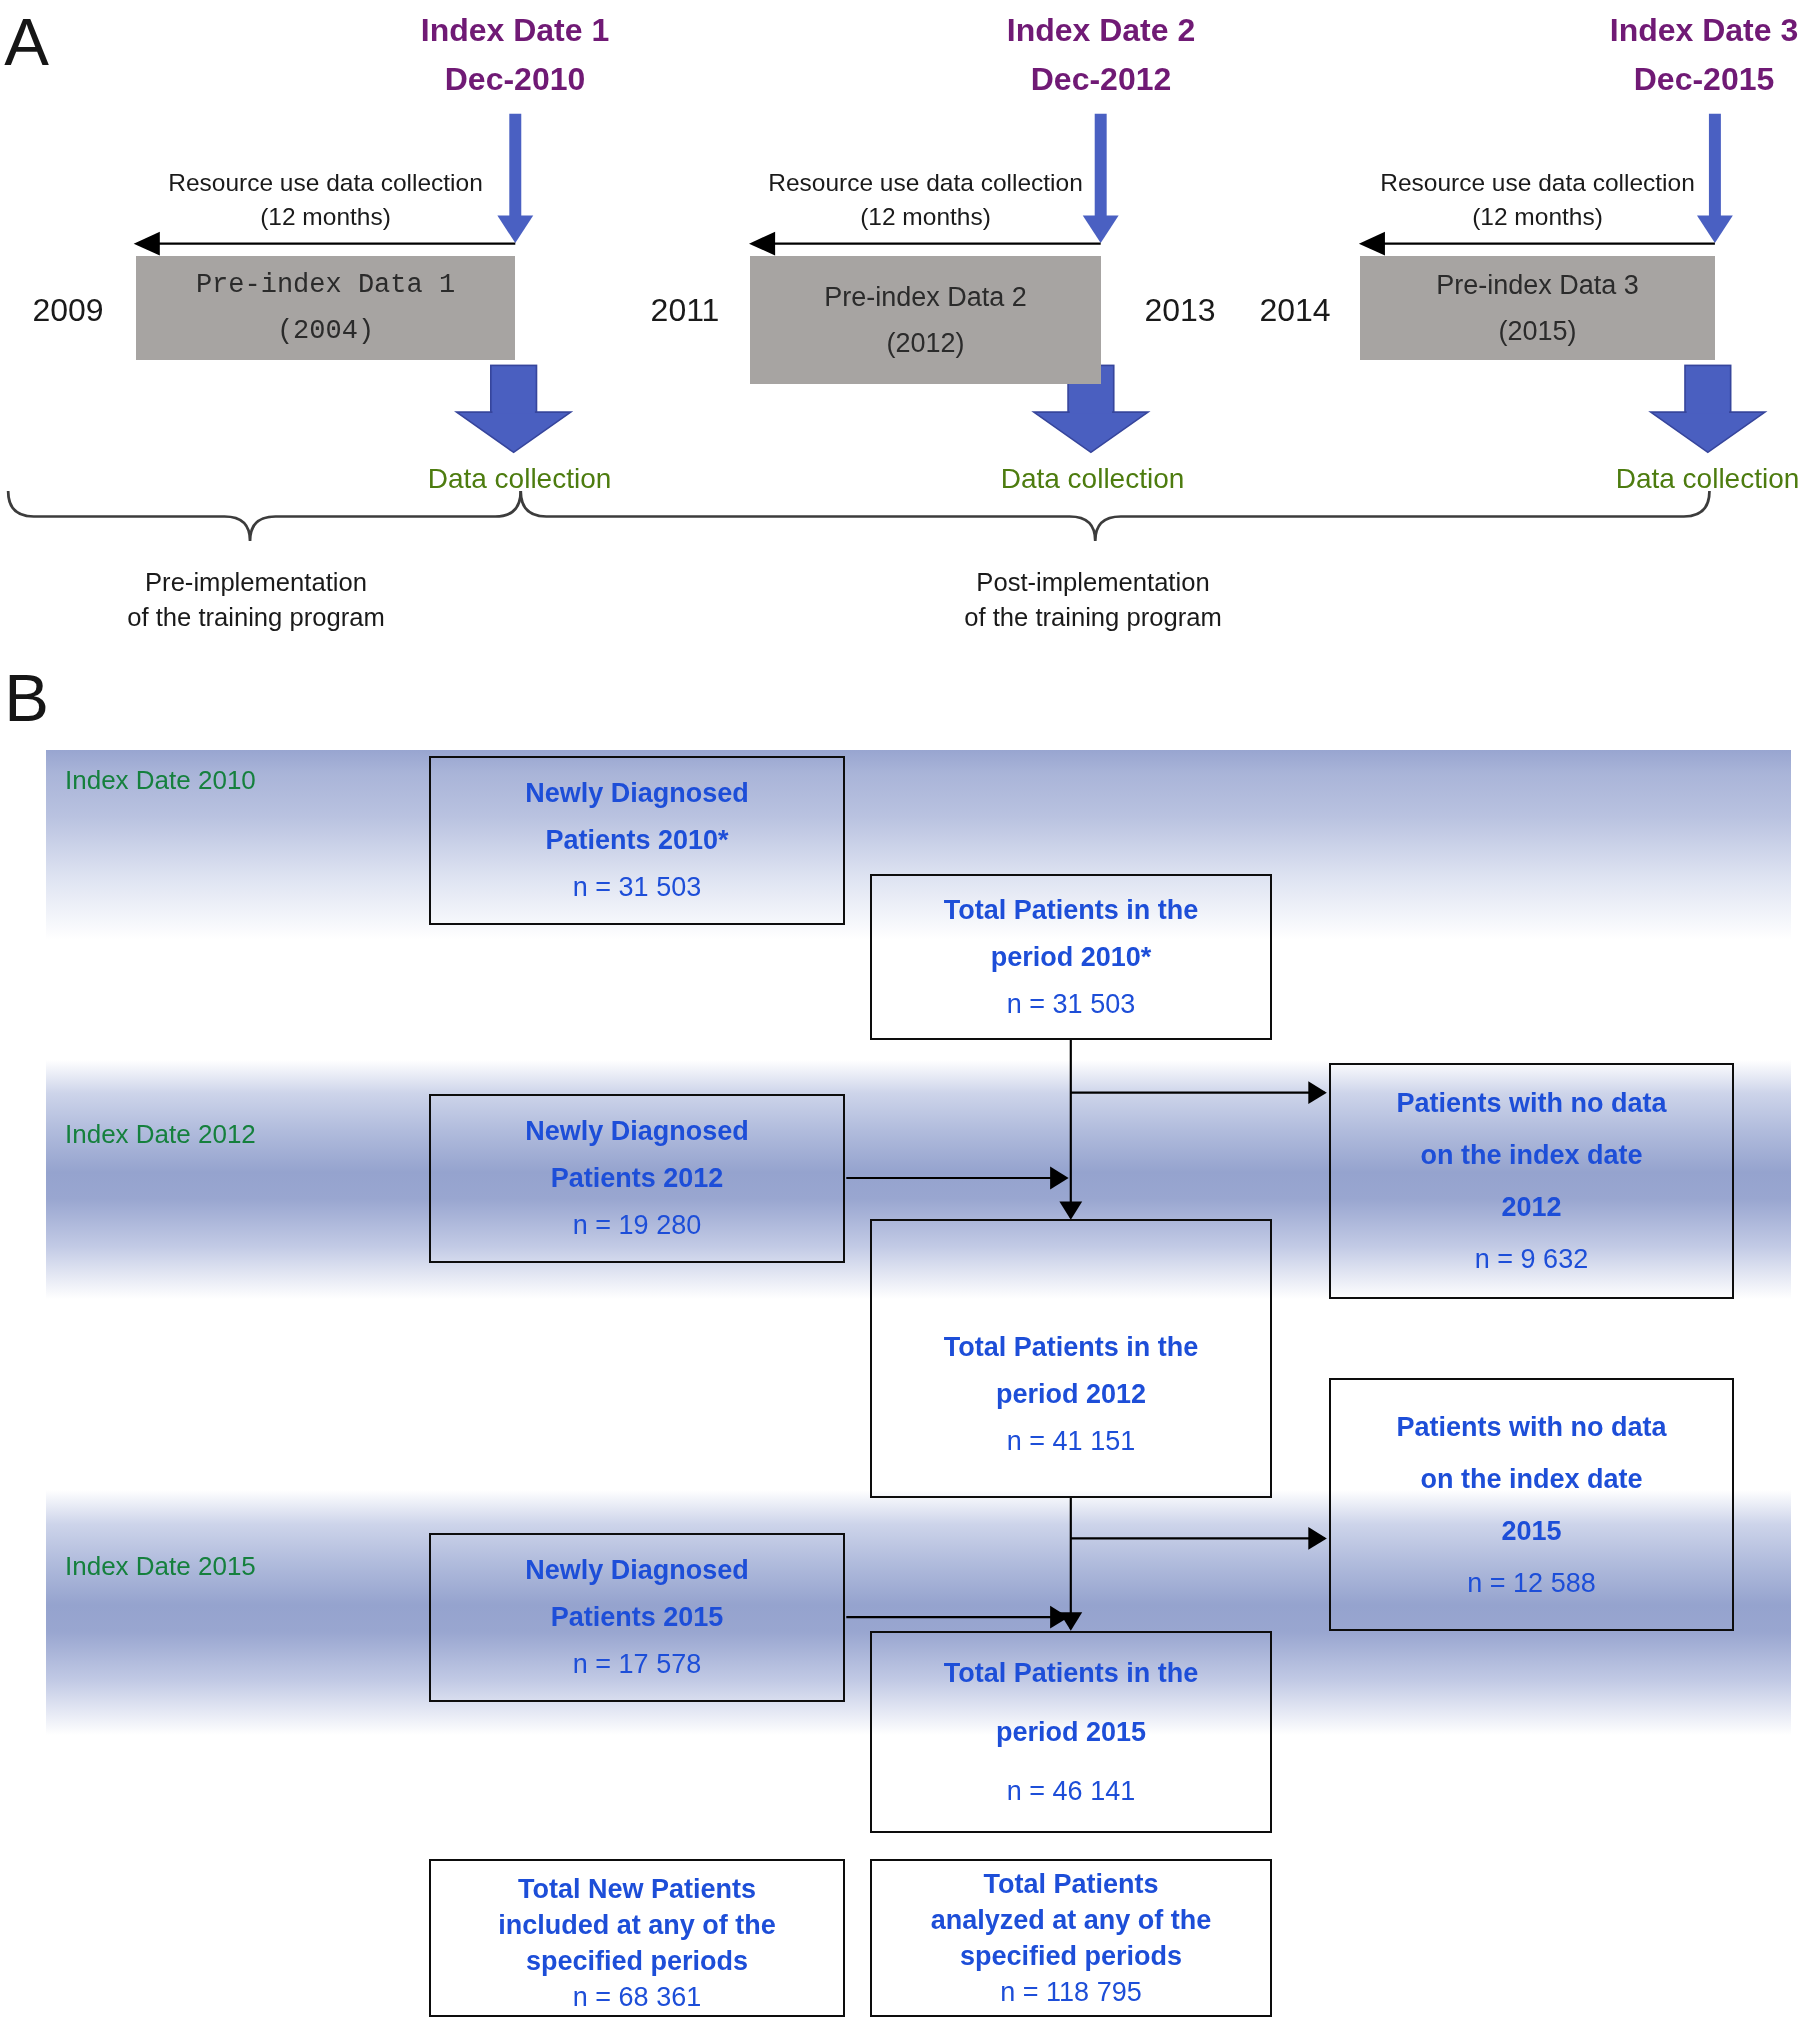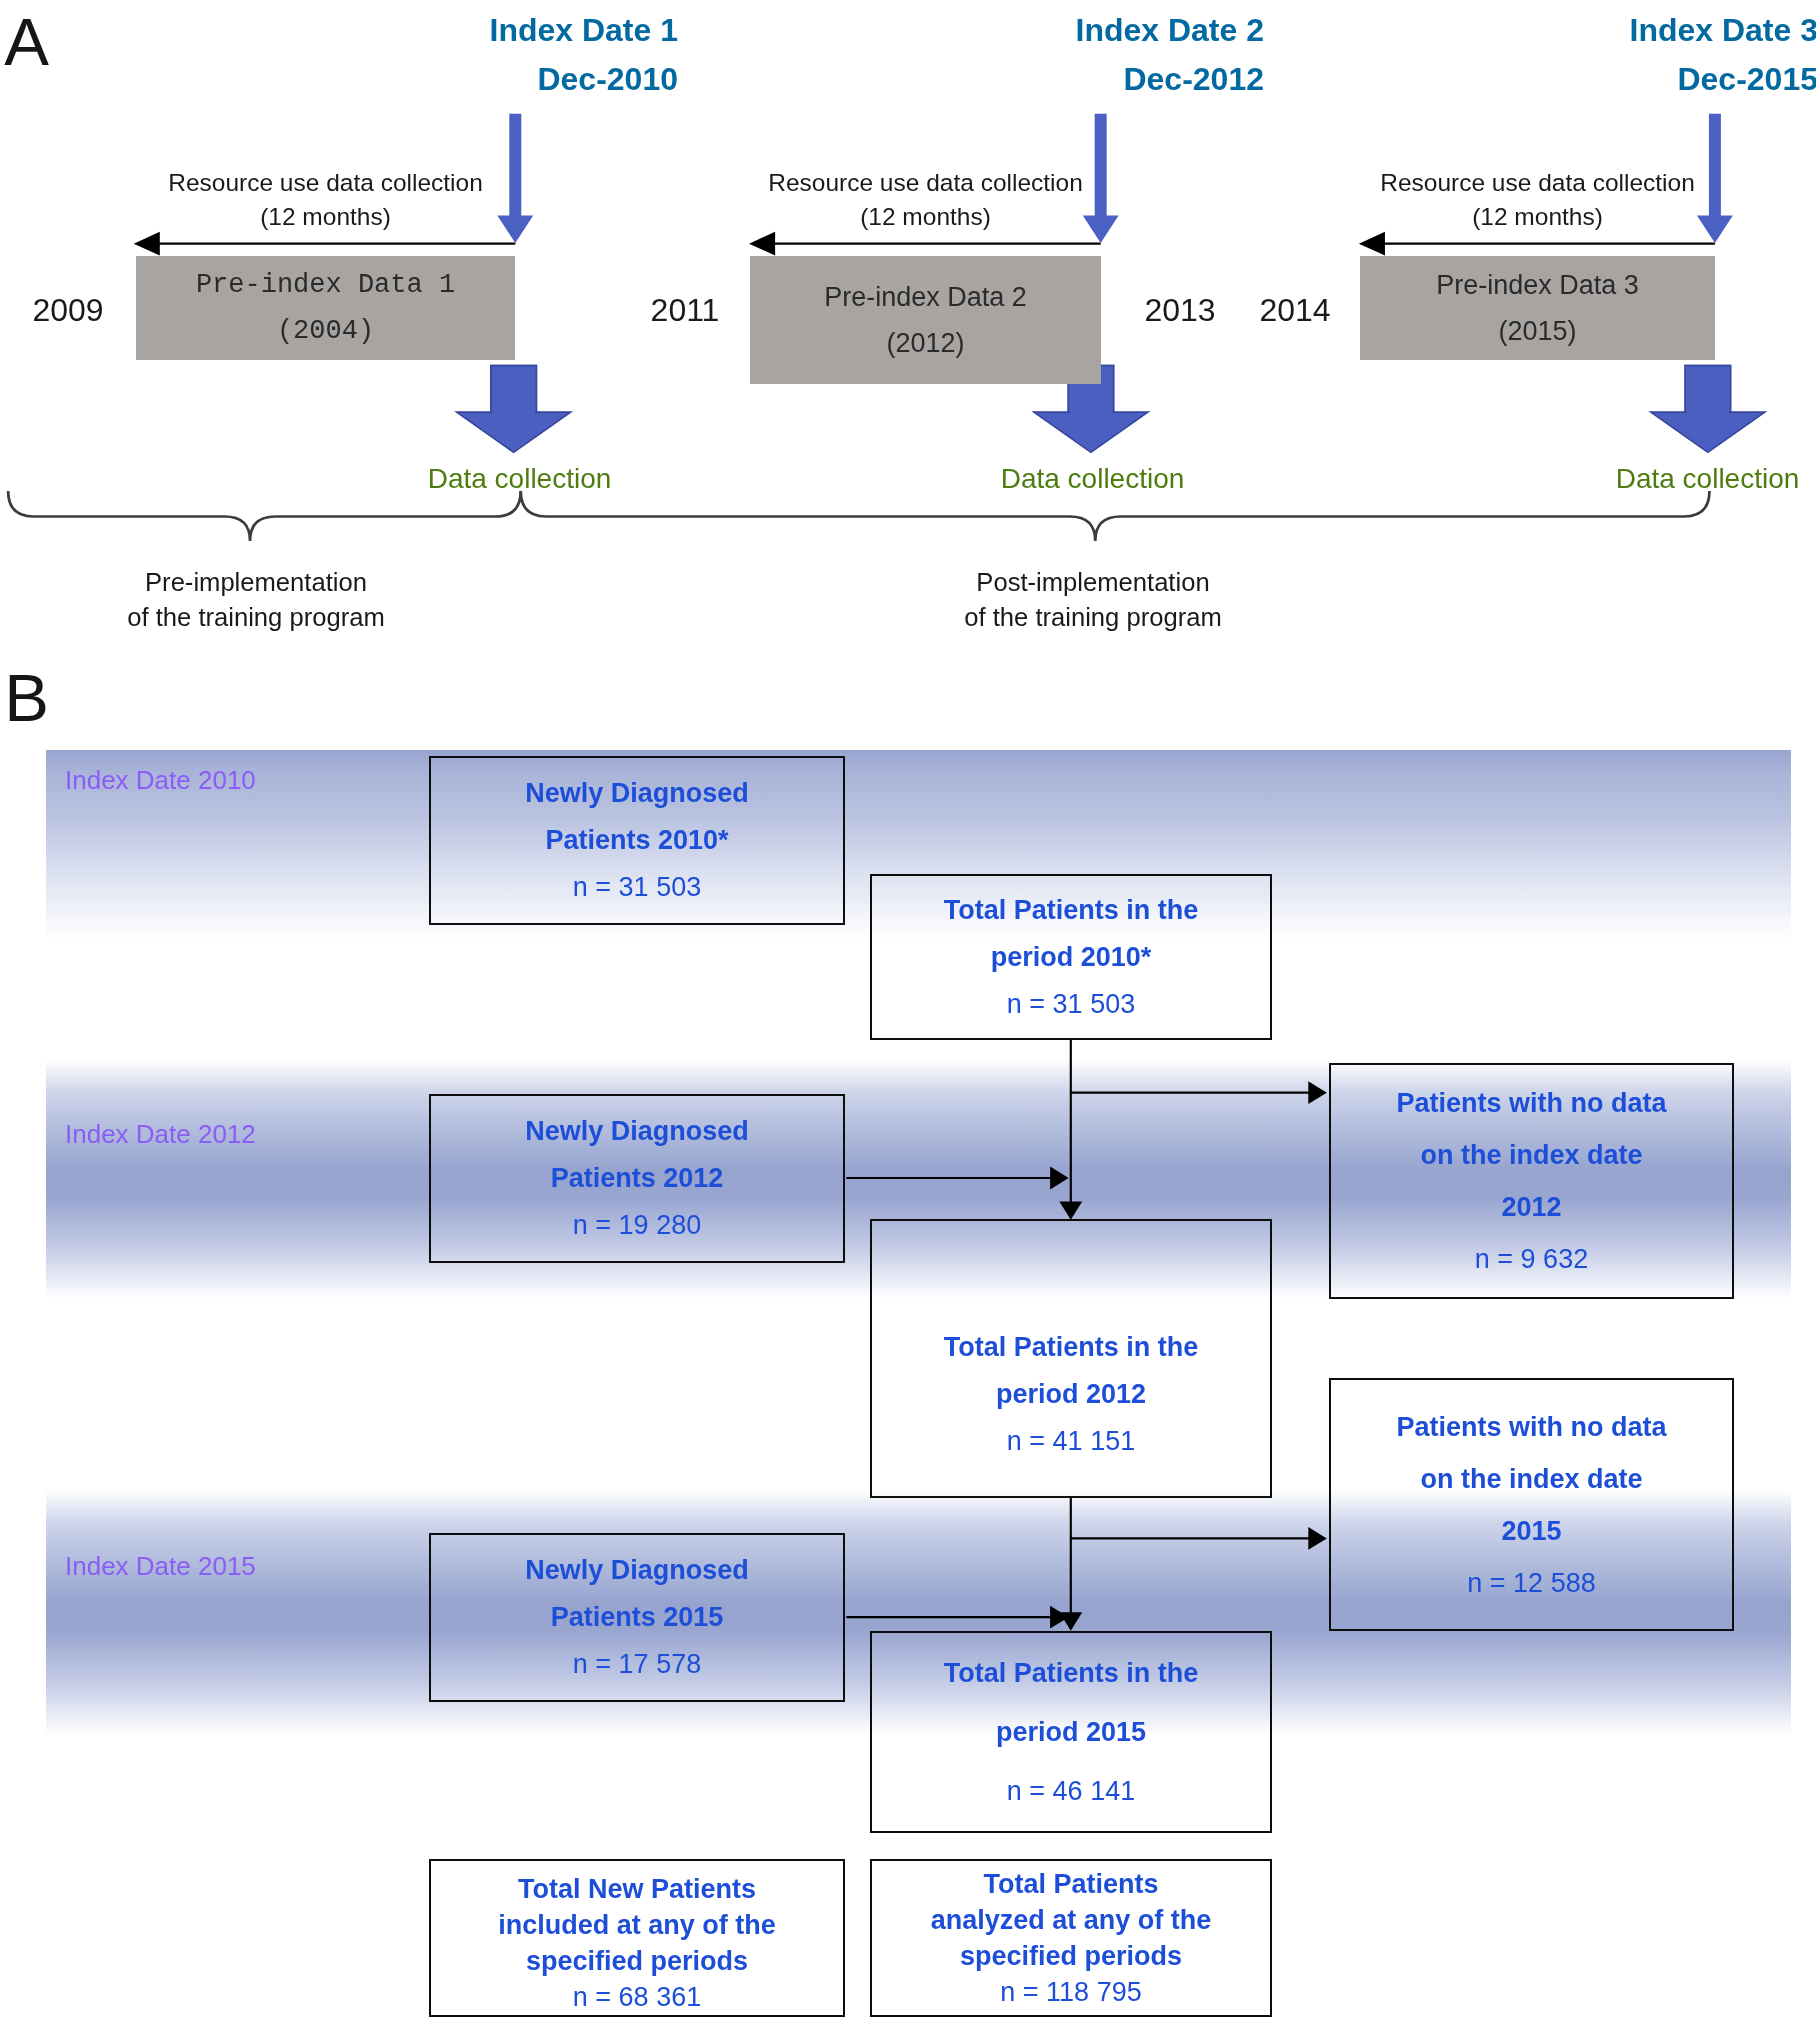--- a/index.html
+++ b/index.html
@@ -1,28 +1,28 @@
 <!DOCTYPE html>
 <html style="font-size:8.7px"><head>
 <meta charset="utf-8">
 <style>
   html,body{margin:0;padding:0;background:#ffffff;}
   body{width:1816px;height:2025px;font-family:"Liberation Sans",sans-serif;color:#111;}
   .canvas{position:relative;width:1816px;height:2025px;overflow:hidden;background:#ffffff;}
   .abs{position:absolute;}
   .ctr{text-align:center;}
   .panel-letter{font-size:67px;font-weight:400;color:#161616;line-height:1;}
-  .idx{font-size:32px;font-weight:600;color:#0369a1;line-height:36px;text-align:right;}
+  .idx{font-size:32px;font-weight:600;color:#701a75;line-height:36px;}
   .res{font-size:24.5px;font-weight:400;color:#1a1a1a;line-height:34px;}
   .graybox{background:#a7a4a2;display:flex;flex-direction:column;justify-content:center;}
   .graybox div{font-size:27px;font-weight:400;color:#2b2b2b;line-height:46px;}
   .year{font-size:32px;font-weight:400;color:#1a1a1a;}
   .dcol{font-size:28px;font-weight:400;color:#4d7c0f;}
   .impl{font-size:25.6px;font-weight:400;color:#1a1a1a;line-height:35px;}
-  .bandlabel{font-size:26px;font-weight:400;color:#8b5cf6;}
+  .bandlabel{font-size:26px;font-weight:400;color:#15803d;}
   .band{left:46px;width:1745px;}
   .band1{background:linear-gradient(180deg,#98a5d0 0%,#a9b4d8 12%,#b9c2e0 35%,#dfe4f2 68%,#ffffff 100%);}
   .band23{background:linear-gradient(180deg,#ffffff 0%,#cdd4ea 14%,#b0bbdc 30%,#95a3ce 47%,#99a6d0 58%,#c2cae5 78%,#ffffff 100%);}
   .fbox{border:2.2px solid #0d0d0d;box-sizing:border-box;background:transparent;display:flex;flex-direction:column;justify-content:center;text-align:center;}
   .fbox div{font-size:27px;line-height:47px;color:#1d4ed8;}
   .fbox .b{font-weight:700;}
   .fbox.lh108 div{line-height:59px;}
   .fbox.lh96 div{line-height:52px;}
   .fbox.lh66 div{line-height:36px;}
   svg{display:block;}

